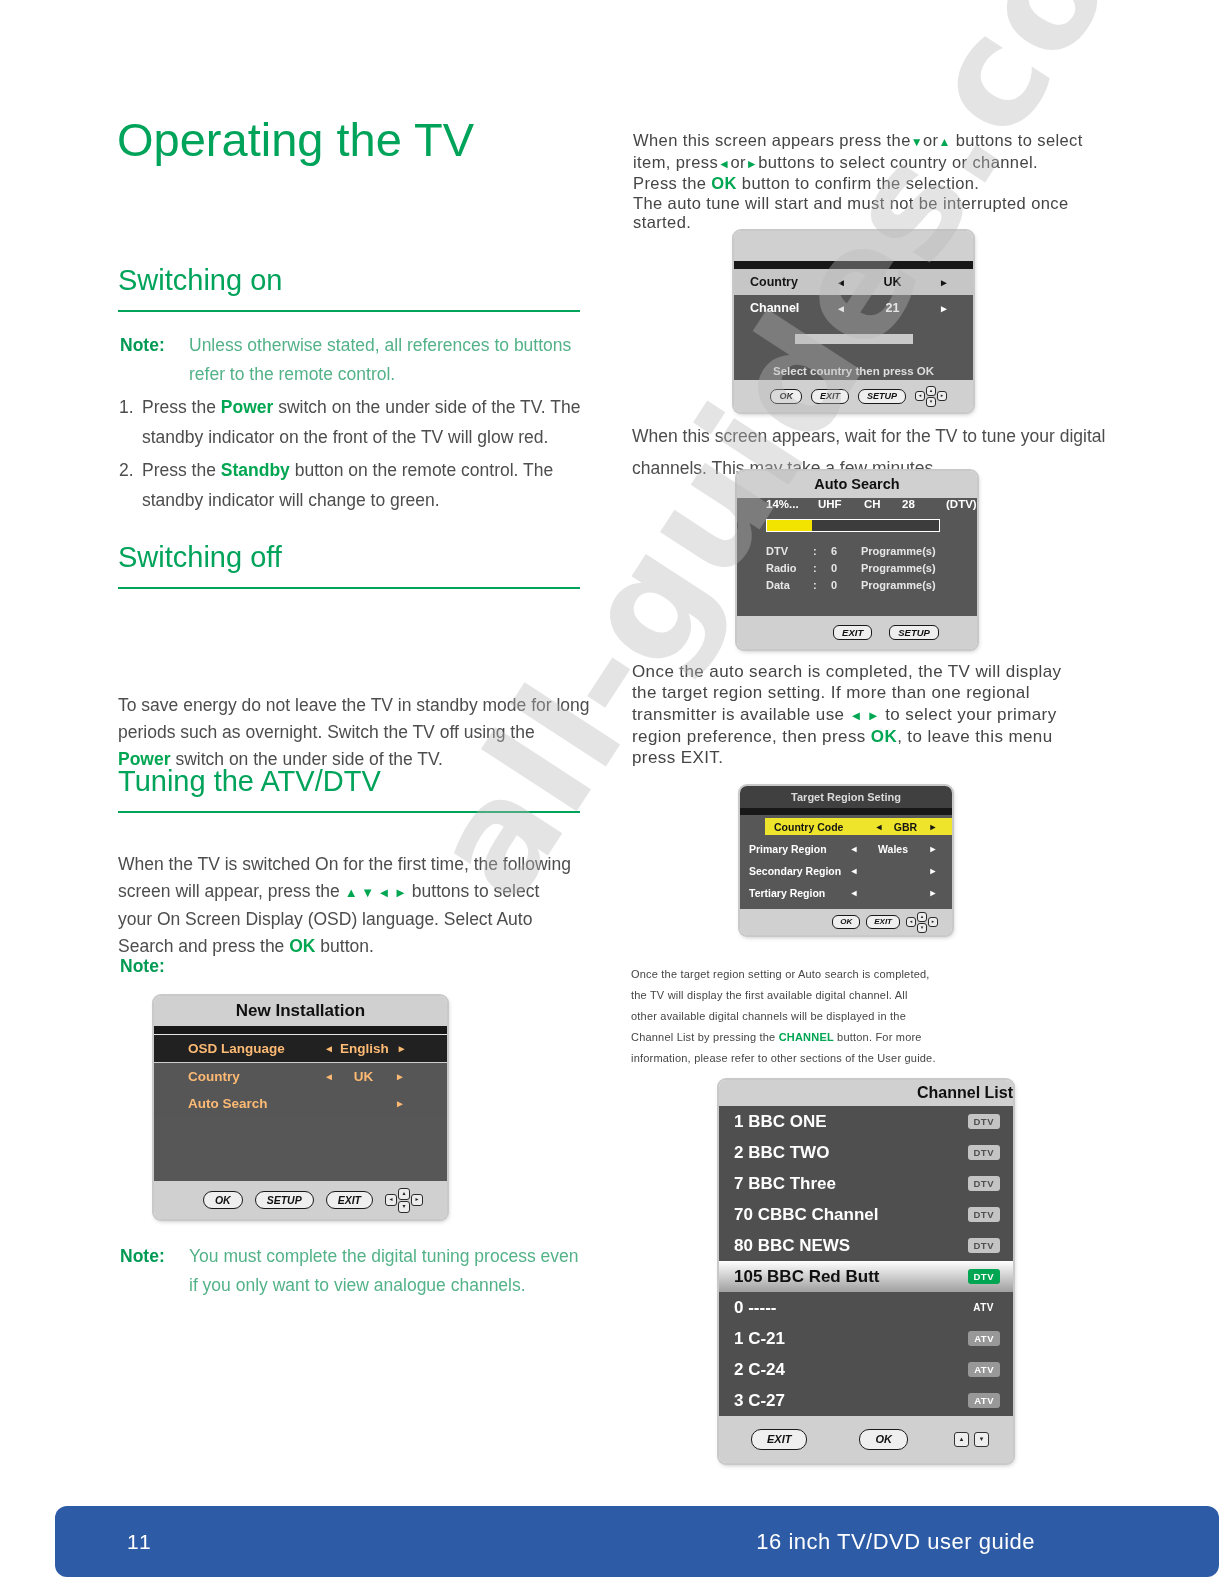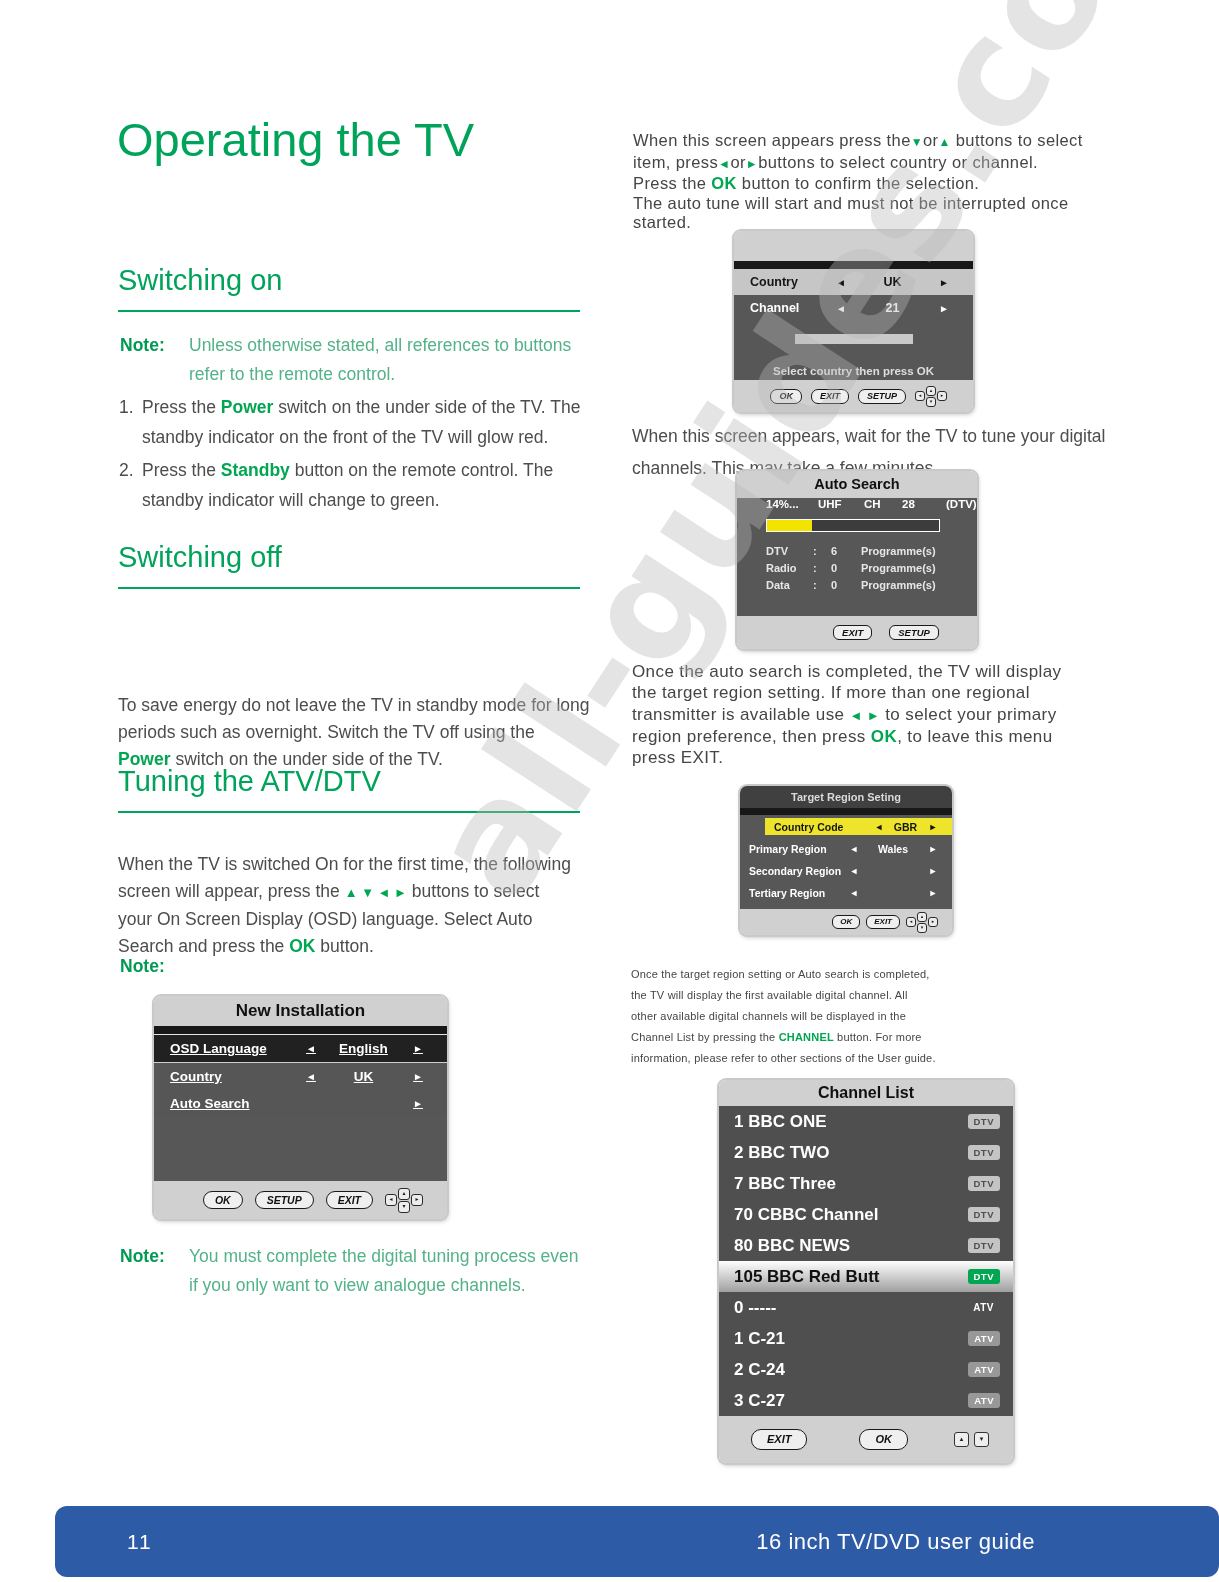--- a/index.html
+++ b/index.html
@@ -63,22 +63,22 @@
   .nav .ud{display:flex;flex-direction:column;gap:1px;}
   .nav.sm .k{width:8px;height:8px;font-size:5px;line-height:7px;}
   .mrow{display:grid;align-items:center;font-weight:bold;}
   .ma{text-align:center;font-size:10px;}
   .mv{text-align:center;}
 
   
   #scr-ni{left:154px;top:996px;width:293px;height:223px;}
   #scr-ni .sh{height:30px;line-height:30px;font-size:17px;}
   #scr-ni .sbar{height:8px;}
-  .ni-row{grid-template-columns:130px 22px 1fr 26px;height:27px;padding:0 16px;
-          font-size:13.5px;color:#ffffff;background:#565656;text-decoration:underline;}
+  .ni-row{grid-template-columns:130px 22px 1fr 26px;height:27px;padding:0 34px;
+          font-size:13.5px;color:#fdba74;background:#565656;}
   .ni-row.sel{background:#212121;border-top:1px solid #e5e5e5;border-bottom:1px solid #cfcfcf;}
   #scr-ni .sfoot{height:38px;justify-content:flex-end;padding-right:24px;gap:12px;}
   .btn.ni{font-size:10.5px;padding:3px 11px;border-radius:9px;}
 
   
   #scr-cc{left:734px;top:231px;width:239px;height:181px;}
   #scr-cc .sh{height:30px;}
   #scr-cc .sbar{height:8px;}
   .cc-row{grid-template-columns:78px 26px 1fr 26px;height:26px;padding:0 16px;font-size:12.5px;}
   .cc-row.lite{background:#c6c6c6;color:#141414;}
@@ -109,21 +109,21 @@
   #scr-tr .sbar{height:7px;}
   #scr-tr .sbody{padding-top:3px;gap:5px;}
   .tr-row{grid-template-columns:96px 18px 1fr 20px;height:17px;padding:0 9px;font-size:10.5px;color:#fff;}
   .tr-row .ma{font-size:9px;}
   .tr-row.hl{background:#efe42c;color:#141414;margin-left:25px;}
   #scr-tr .sfoot{height:26px;justify-content:flex-end;padding-right:14px;gap:6px;}
   .btn.tr{font-size:8px;padding:2px 7px;border-radius:6px;}
 
   
   #scr-cl{left:719px;top:1080px;width:294px;height:383px;}
-  #scr-cl .sh{height:26px;line-height:26px;font-size:16px;}
+  #scr-cl .sh{height:26px;line-height:26px;font-size:16px;text-align:right;}
   #scr-cl .sbody{background:#4f4f4f;}
   .cl-row{display:flex;justify-content:space-between;align-items:center;height:31px;
           padding:0 13px 0 15px;color:#fff;font-weight:bold;font-size:17px;background:#4f4f4f;}
   .cl-row.sel{background:linear-gradient(180deg,#ffffff,#9f9f9f);color:#101010;}
   .badge{font-size:9.5px;font-weight:bold;padding:2px 6px;border-radius:3px;background:#c4c4c4;
          color:#4f4f4f;letter-spacing:.5px;}
   .badge.dtvsel{background:#00a651;color:#fff;}
   .badge.atv{background:#989898;color:#fff;}
   .badge.atvplain{background:transparent;color:#fff;font-size:10px;}
   #scr-cl .sfoot{flex:1;padding:0 32px;}

